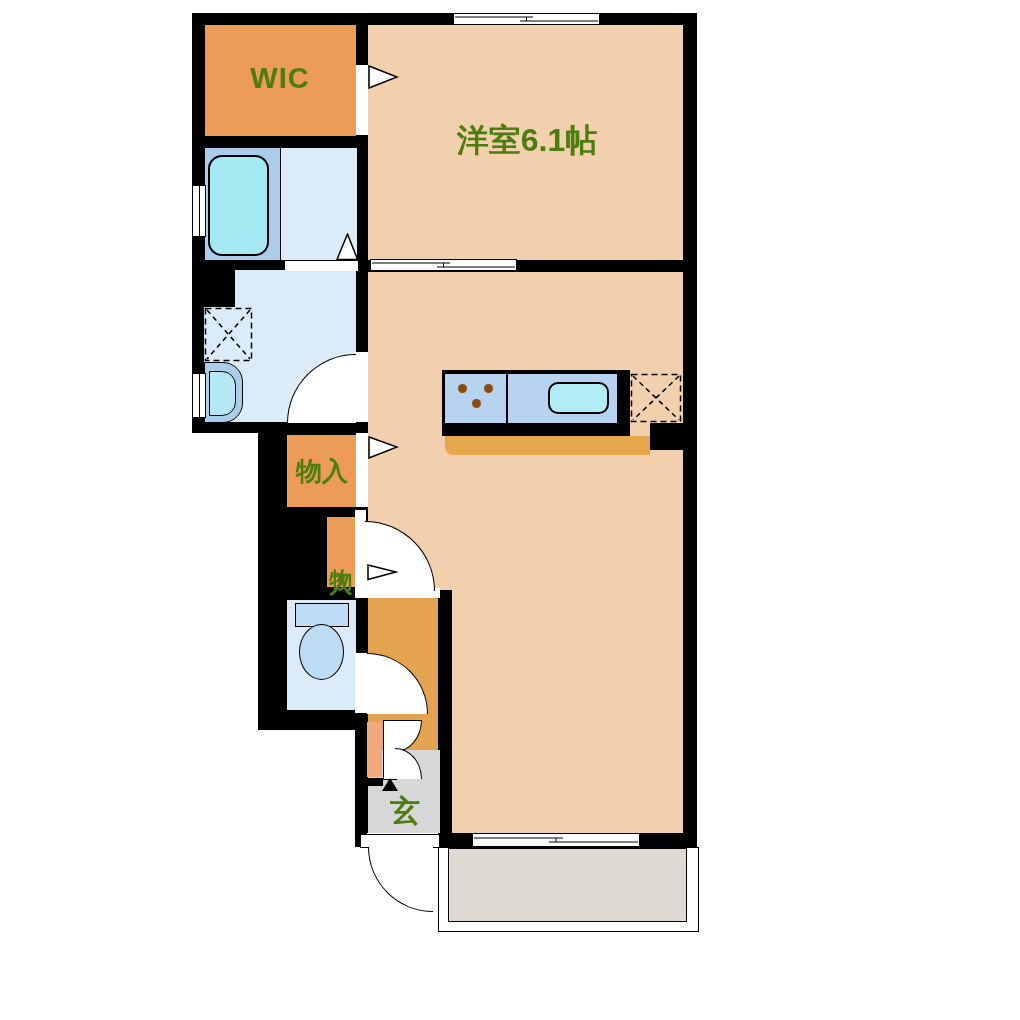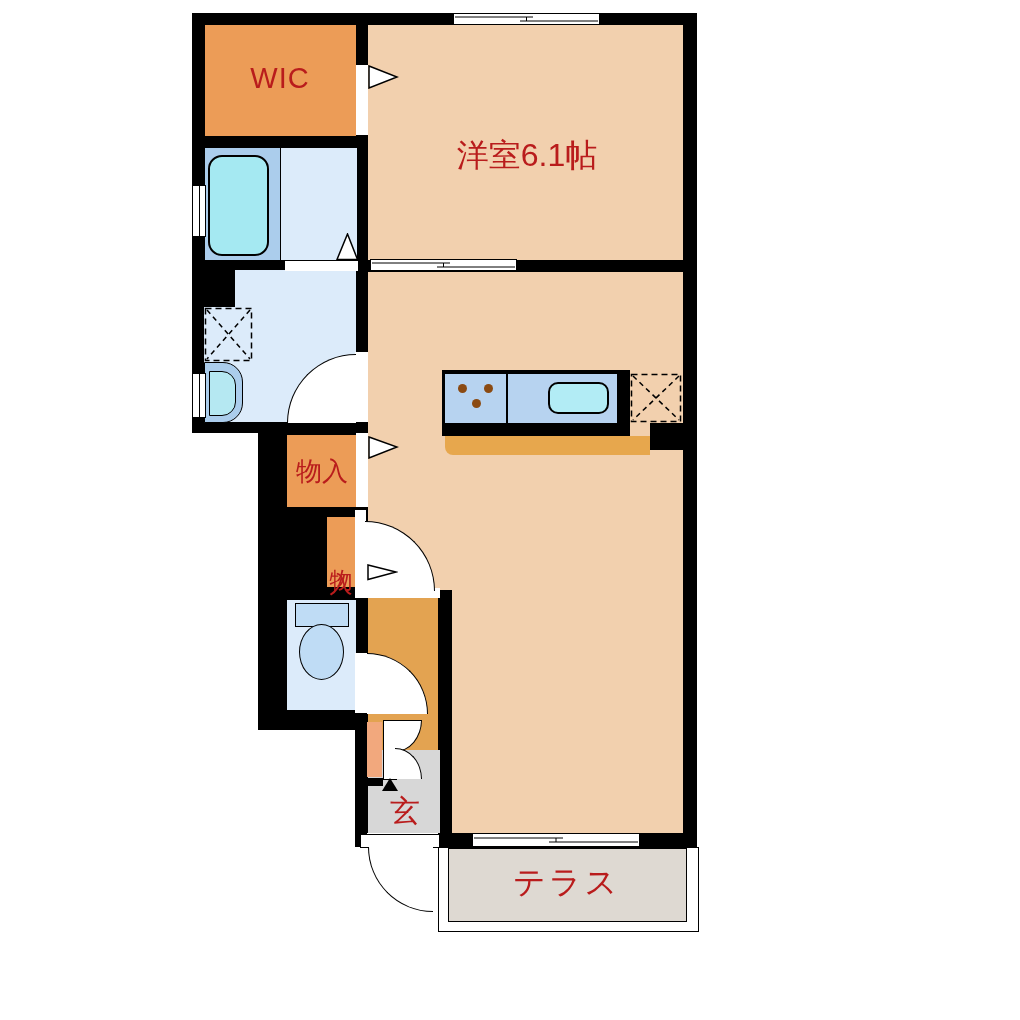--- a/index.html
+++ b/index.html
@@ -5,21 +5,21 @@
   html,body{margin:0;padding:0;background:#fff;}
   body{width:1020px;height:1020px;overflow:hidden;
        font-family:"Liberation Sans","DejaVu Sans",sans-serif;}
   #plan{position:relative;width:1020px;height:1020px;background:var(--background,#fff);}
   .abs{position:absolute;}
   .wall{position:absolute;background:var(--wall,#000);}
   .room{position:absolute;}
   .sill{position:absolute;background:#fff;}
   .disc{position:absolute;background:#fff;}
   .label{position:absolute;display:flex;align-items:center;justify-content:center;
-         color:#b91c1c;white-space:nowrap;}
+         color:#4d7c0f;white-space:nowrap;font-weight:bold;}
   .vtext{writing-mode:vertical-rl;text-orientation:upright;letter-spacing:2px;}
   .c-peach{background:var(--room-peach);}
   .c-orange{background:var(--room-orange);}
   .c-hall{background:var(--hall-orange);}
   .c-bath{background:var(--bath-blue);}
   .c-wet{background:var(--wet-blue);}
   .c-genkan{background:var(--genkan-gray);}
 </style>
 </head>
 <body>
@@ -126,19 +126,18 @@
     <polygon points="11.5,1 21.5,26.5 1,26.5" fill="#fff" stroke="#000" stroke-width="1.5"></polygon>
   </svg>
   <svg class="abs" style="left:368px;top:436px;" width="31" height="23">
     <polygon points="1,1 29,11 1,22" fill="#fff" stroke="#000" stroke-width="1.5"></polygon>
   </svg>
   <svg class="abs" style="left:367px;top:564px;" width="31" height="17">
     <polygon points="1,1 29,8 1,15.5" fill="#fff" stroke="#000" stroke-width="1.5"></polygon>
   </svg>
 
   <div class="label" style="left:222px;top:62px;width:116px;height:32px;font-size:29px;letter-spacing:1px;">WIC</div>
-  <div class="label" style="left:397px;top:124px;width:260px;height:34px;font-size:32px;margin-top:15px;">洋室6.1帖</div>
+  <div class="label" style="left:397px;top:124px;width:260px;height:34px;font-size:32px;">洋室6.1帖</div>
   <div class="label" style="left:287px;top:456px;width:70px;height:30px;font-size:26px;">物入</div>
   <div class="label vtext" style="left:328px;top:520px;width:28px;height:66px;font-size:23px;">物入</div>
   <div class="label" style="left:384px;top:794px;width:42px;height:34px;font-size:30px;">玄</div>
-  <div class="label" style="left:448px;top:866px;width:237px;height:34px;font-size:32px;letter-spacing:3px;">テラス</div>
 
 </div>
 
 </body></html>

